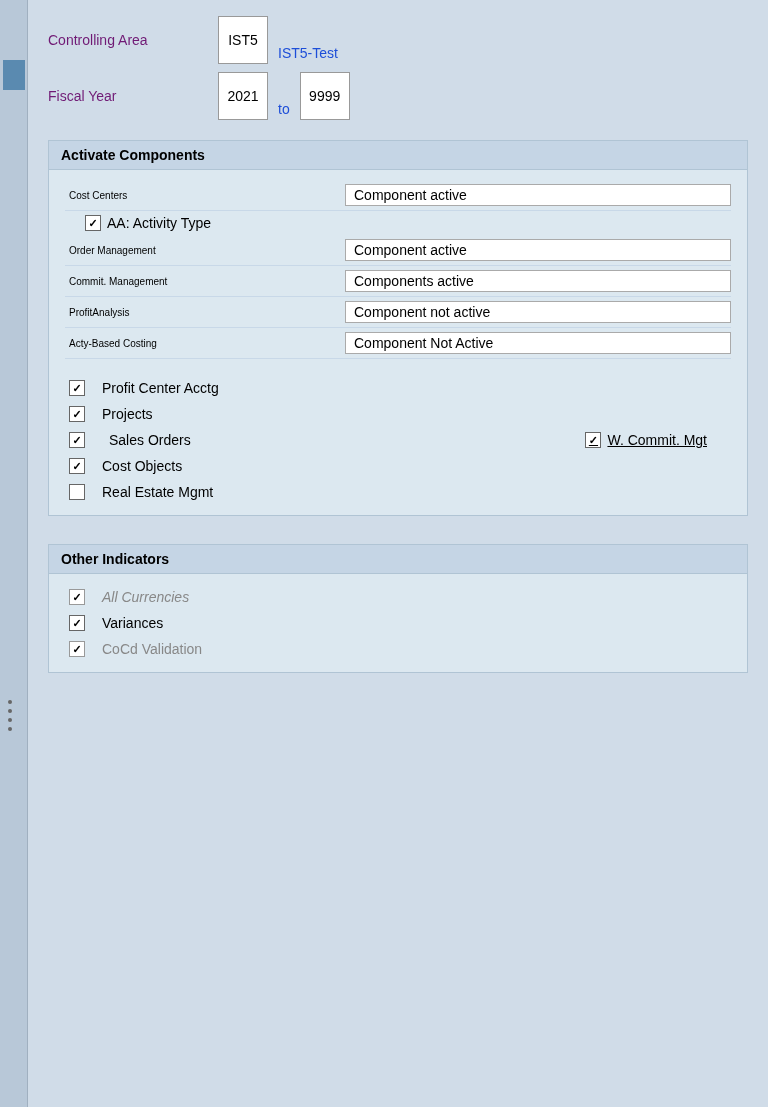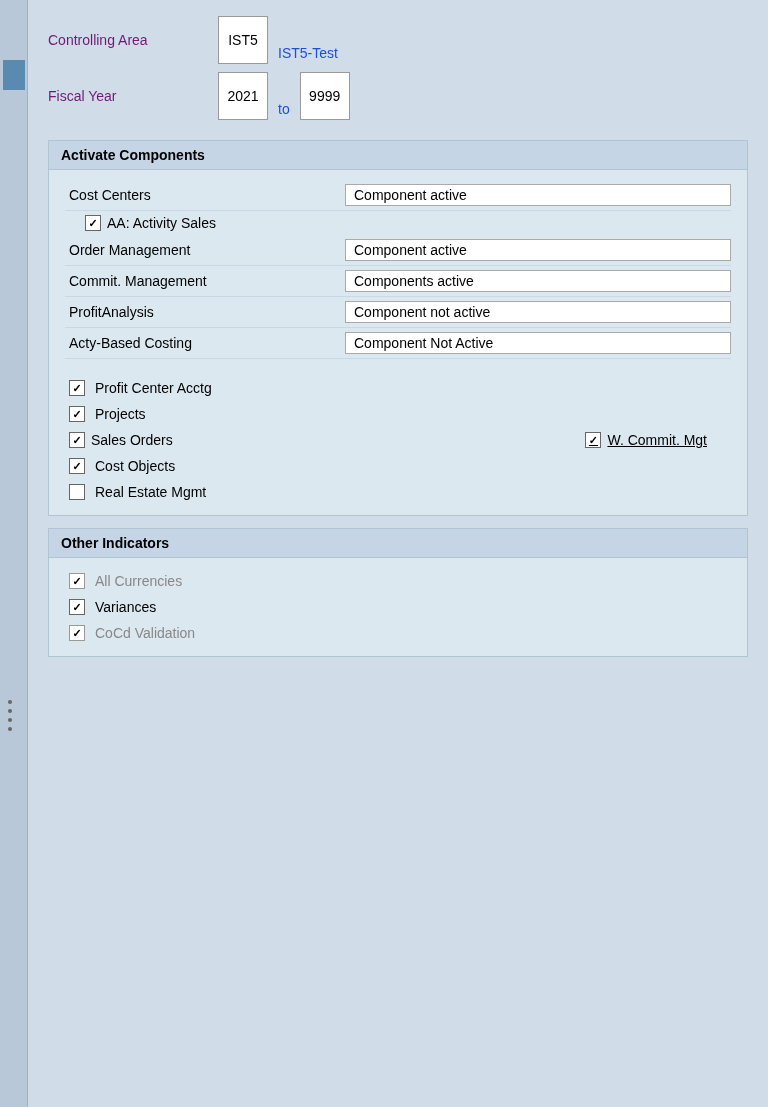--- a/index.html
+++ b/index.html
@@ -85,21 +85,21 @@
 
     .field-text {
       font-size: 14px;
       color: #1d4ed8;
       margin-top: 25px;
     }
 
     .section-container {
       background: #dce8f0;
       border: 1px solid #b0c4d4;
-      margin-bottom: 12px;
+      margin-bottom: 28px;
     }
 
     .section-header {
       background: #c5d5e5;
       padding: 6px 12px;
       font-size: 14px;
       font-weight: bold;
       color: #000;
       border-bottom: 1px solid #b0c4d4;
     }
@@ -114,21 +114,21 @@
       border-bottom: 1px solid #c8d8e8;
       padding: 4px 0;
     }
 
     .component-row:last-child {
       border-bottom: none;
     }
 
     .component-label {
       width: 280px;
-      font-size: 14px;
+      font-size: 10px;
       color: #000;
       padding-left: 4px;
     }
 
     .component-status {
       flex: 1;
       border: 1px solid #aaa;
       background: #fff;
       padding: 2px 8px;
       font-size: 14px;
@@ -162,21 +162,21 @@
     }
 
     .checkbox-label {
       font-size: 14px;
       color: #000;
     }
 
     .checkbox-row {
       display: flex;
       align-items: center;
-      gap: 10px;
+      gap: 17px;
       padding: 5px 4px;
     }
 
     .other-indicators-body {
       padding: 10px 16px;
     }
   </style>
 </head>
 <body>
 
@@ -211,21 +211,21 @@
       <div class="section-header">Activate Components</div>
       <div class="section-body">
 
         <div class="component-row">
           <span class="component-label">Cost Centers</span>
           <span class="component-status">Component active</span>
         </div>
 
         <div class="sub-row">
           <div class="checkbox-box checked"></div>
-          <span class="checkbox-label">AA: Activity Sales</span>
+          <span class="checkbox-label">AA: Activity Type</span>
         </div>
 
         <div class="component-row">
           <span class="component-label">Order Management</span>
           <span class="component-status">Component active</span>
         </div>
 
         <div class="component-row">
           <span class="component-label">Commit. Management</span>
           <span class="component-status">Components active</span>
@@ -244,21 +244,21 @@
         <div style="margin-top: 16px; display: flex; gap: 0;">
           <div style="flex: 1;">
             <div class="checkbox-row">
               <div class="checkbox-box checked"></div>
               <span class="checkbox-label">Profit Center Acctg</span>
             </div>
             <div class="checkbox-row">
               <div class="checkbox-box checked"></div>
               <span class="checkbox-label">Projects</span>
             </div>
-            <div class="checkbox-row" style="display:flex; align-items:center; gap:6px; padding: 5px 4px; justify-content: flex-end;">
+            <div class="checkbox-row" style="display:flex; align-items:center; gap:24px; padding: 5px 4px; justify-content: flex-end;">
               <div class="checkbox-box checked"></div>
               <span class="checkbox-label">Sales Orders</span>
               <span style="flex:1;"></span>
               <div style="display:flex; align-items:center; gap:6px; padding-right: 20px; text-decoration: underline;">
                 <div class="checkbox-box checked"></div>
                 <span class="checkbox-label">W. Commit. Mgt</span>
               </div>
             </div>
             <div class="checkbox-row">
               <div class="checkbox-box checked"></div>
@@ -272,21 +272,21 @@
         </div>
 
       </div>
     </div>
 
     <div class="section-container">
       <div class="section-header">Other Indicators</div>
       <div class="other-indicators-body">
         <div class="checkbox-row">
           <div class="checkbox-box checked" style="border-color:#999;"></div>
-          <span class="checkbox-label" style="color:#888;">All Currencies</span>
+          <span class="checkbox-label" style="color:#888;font-style:italic;">All Currencies</span>
         </div>
         <div class="checkbox-row">
           <div class="checkbox-box checked"></div>
           <span class="checkbox-label">Variances</span>
         </div>
         <div class="checkbox-row">
           <div class="checkbox-box checked" style="border-color:#999;"></div>
           <span class="checkbox-label" style="color:#888;">CoCd Validation</span>
         </div>
       </div>

